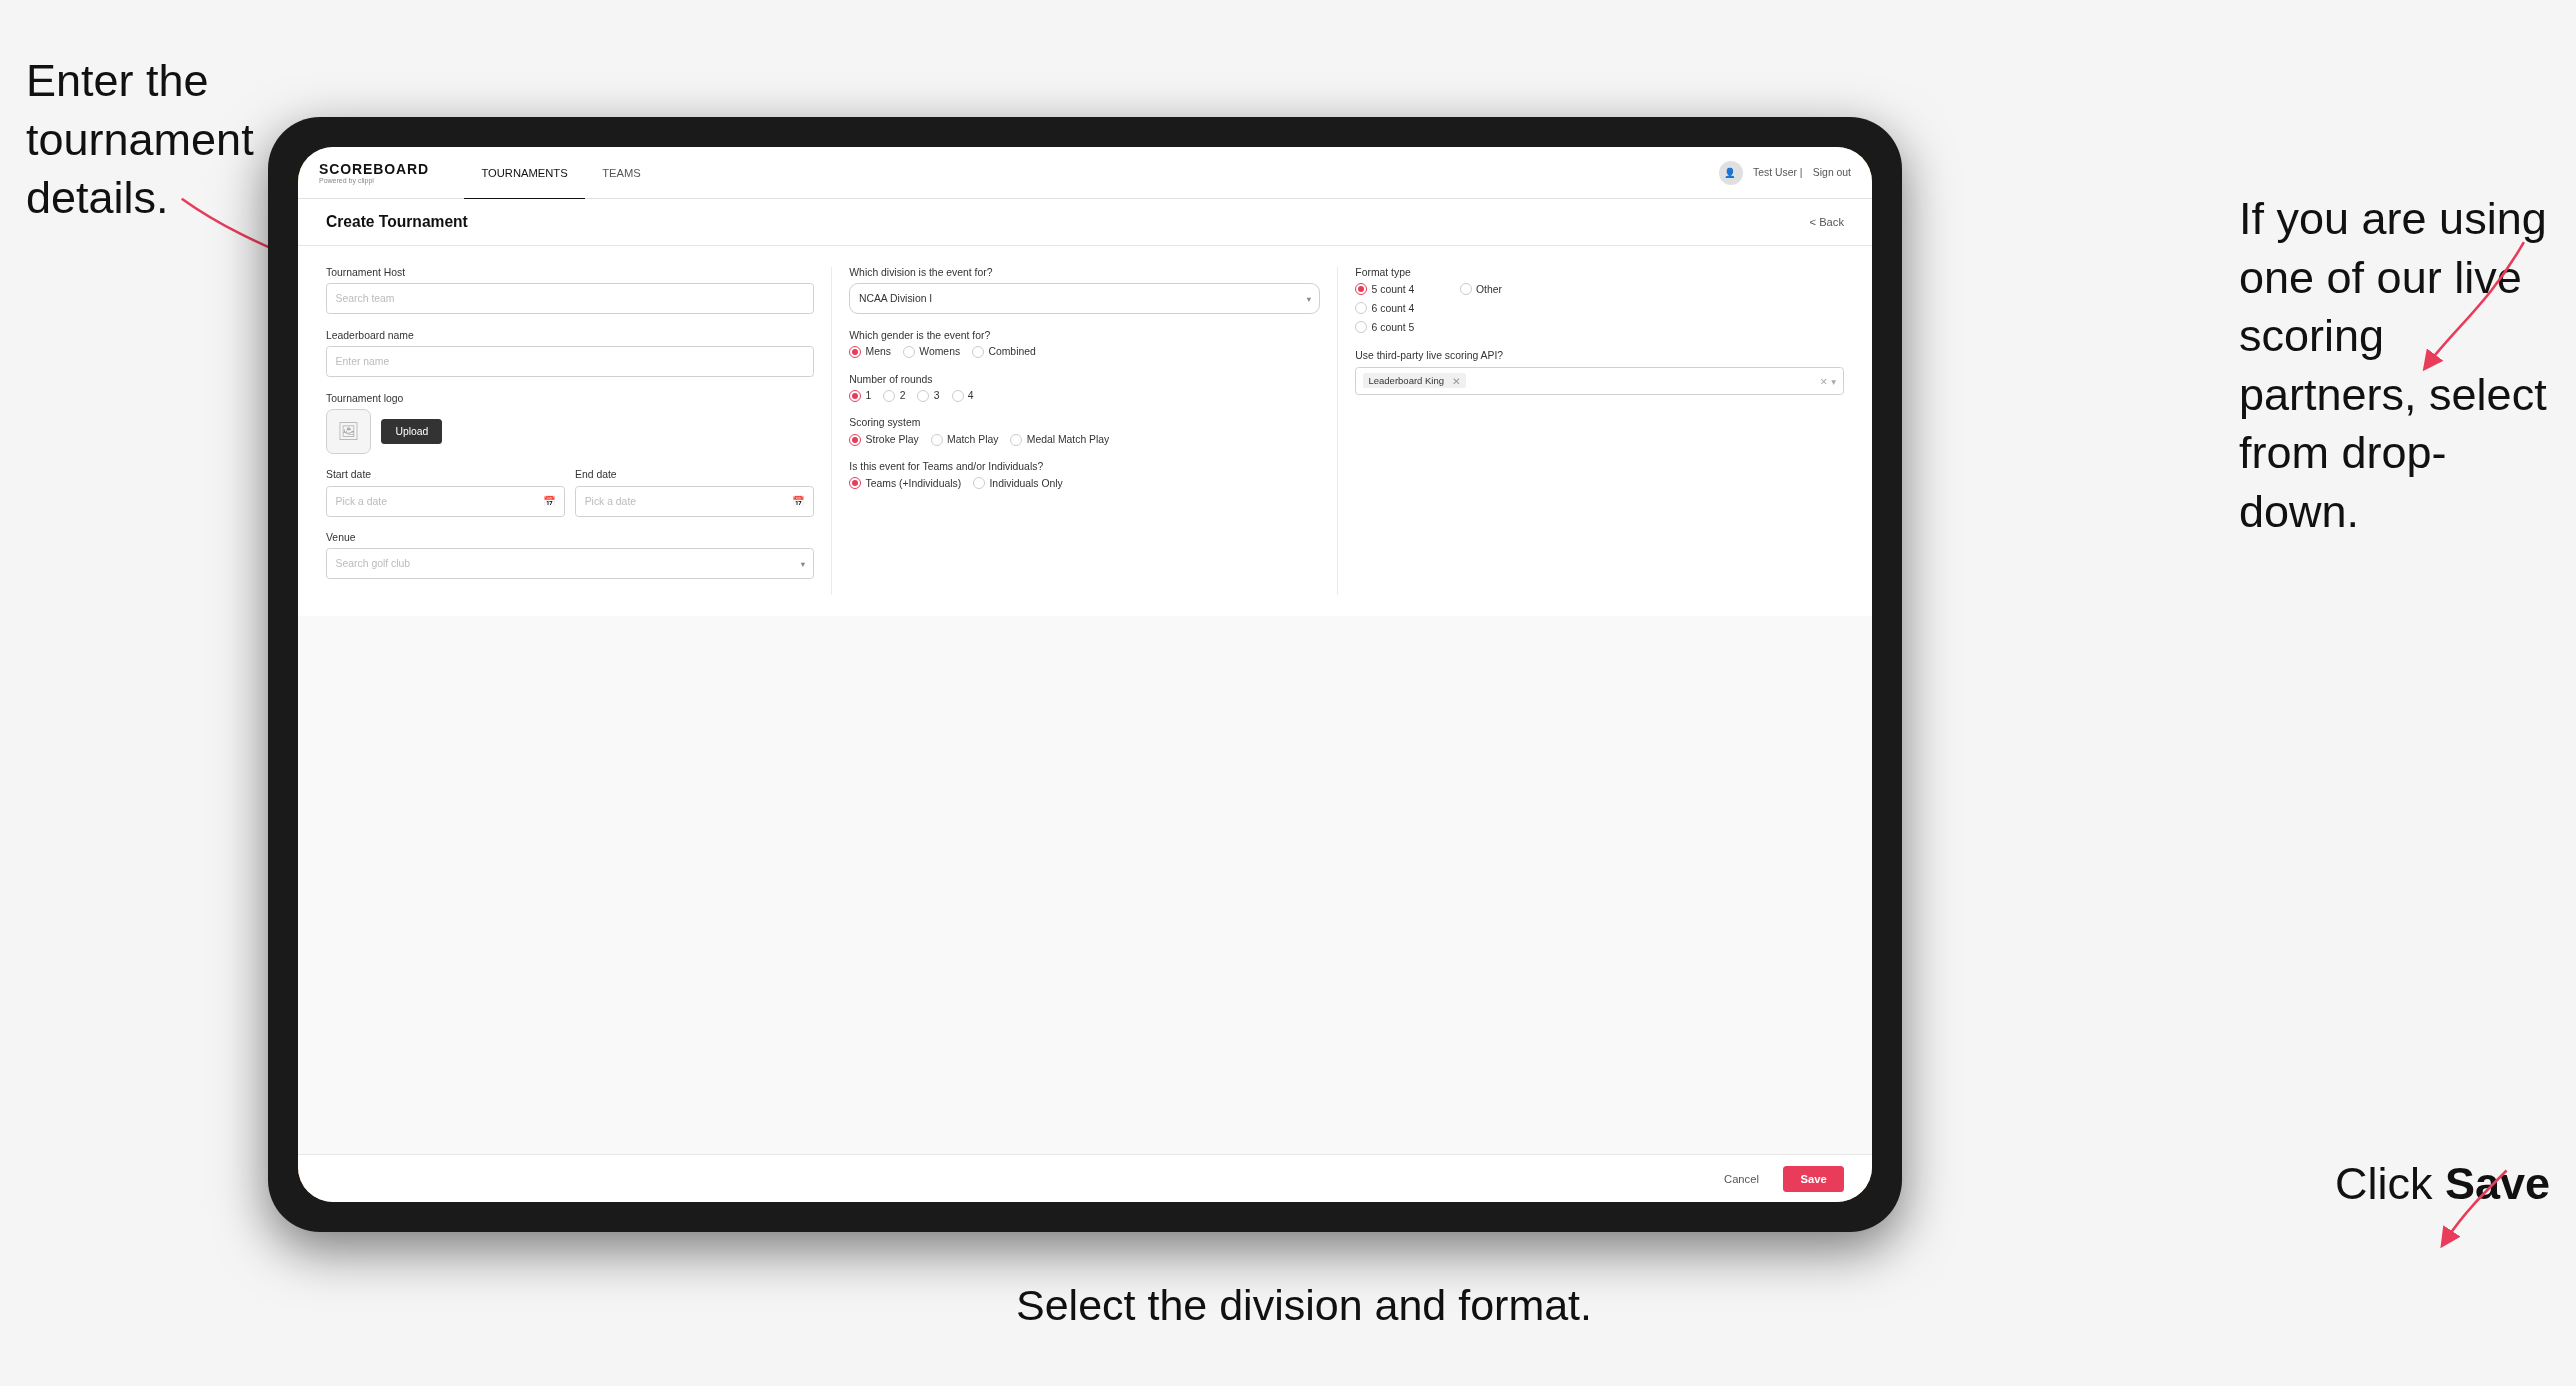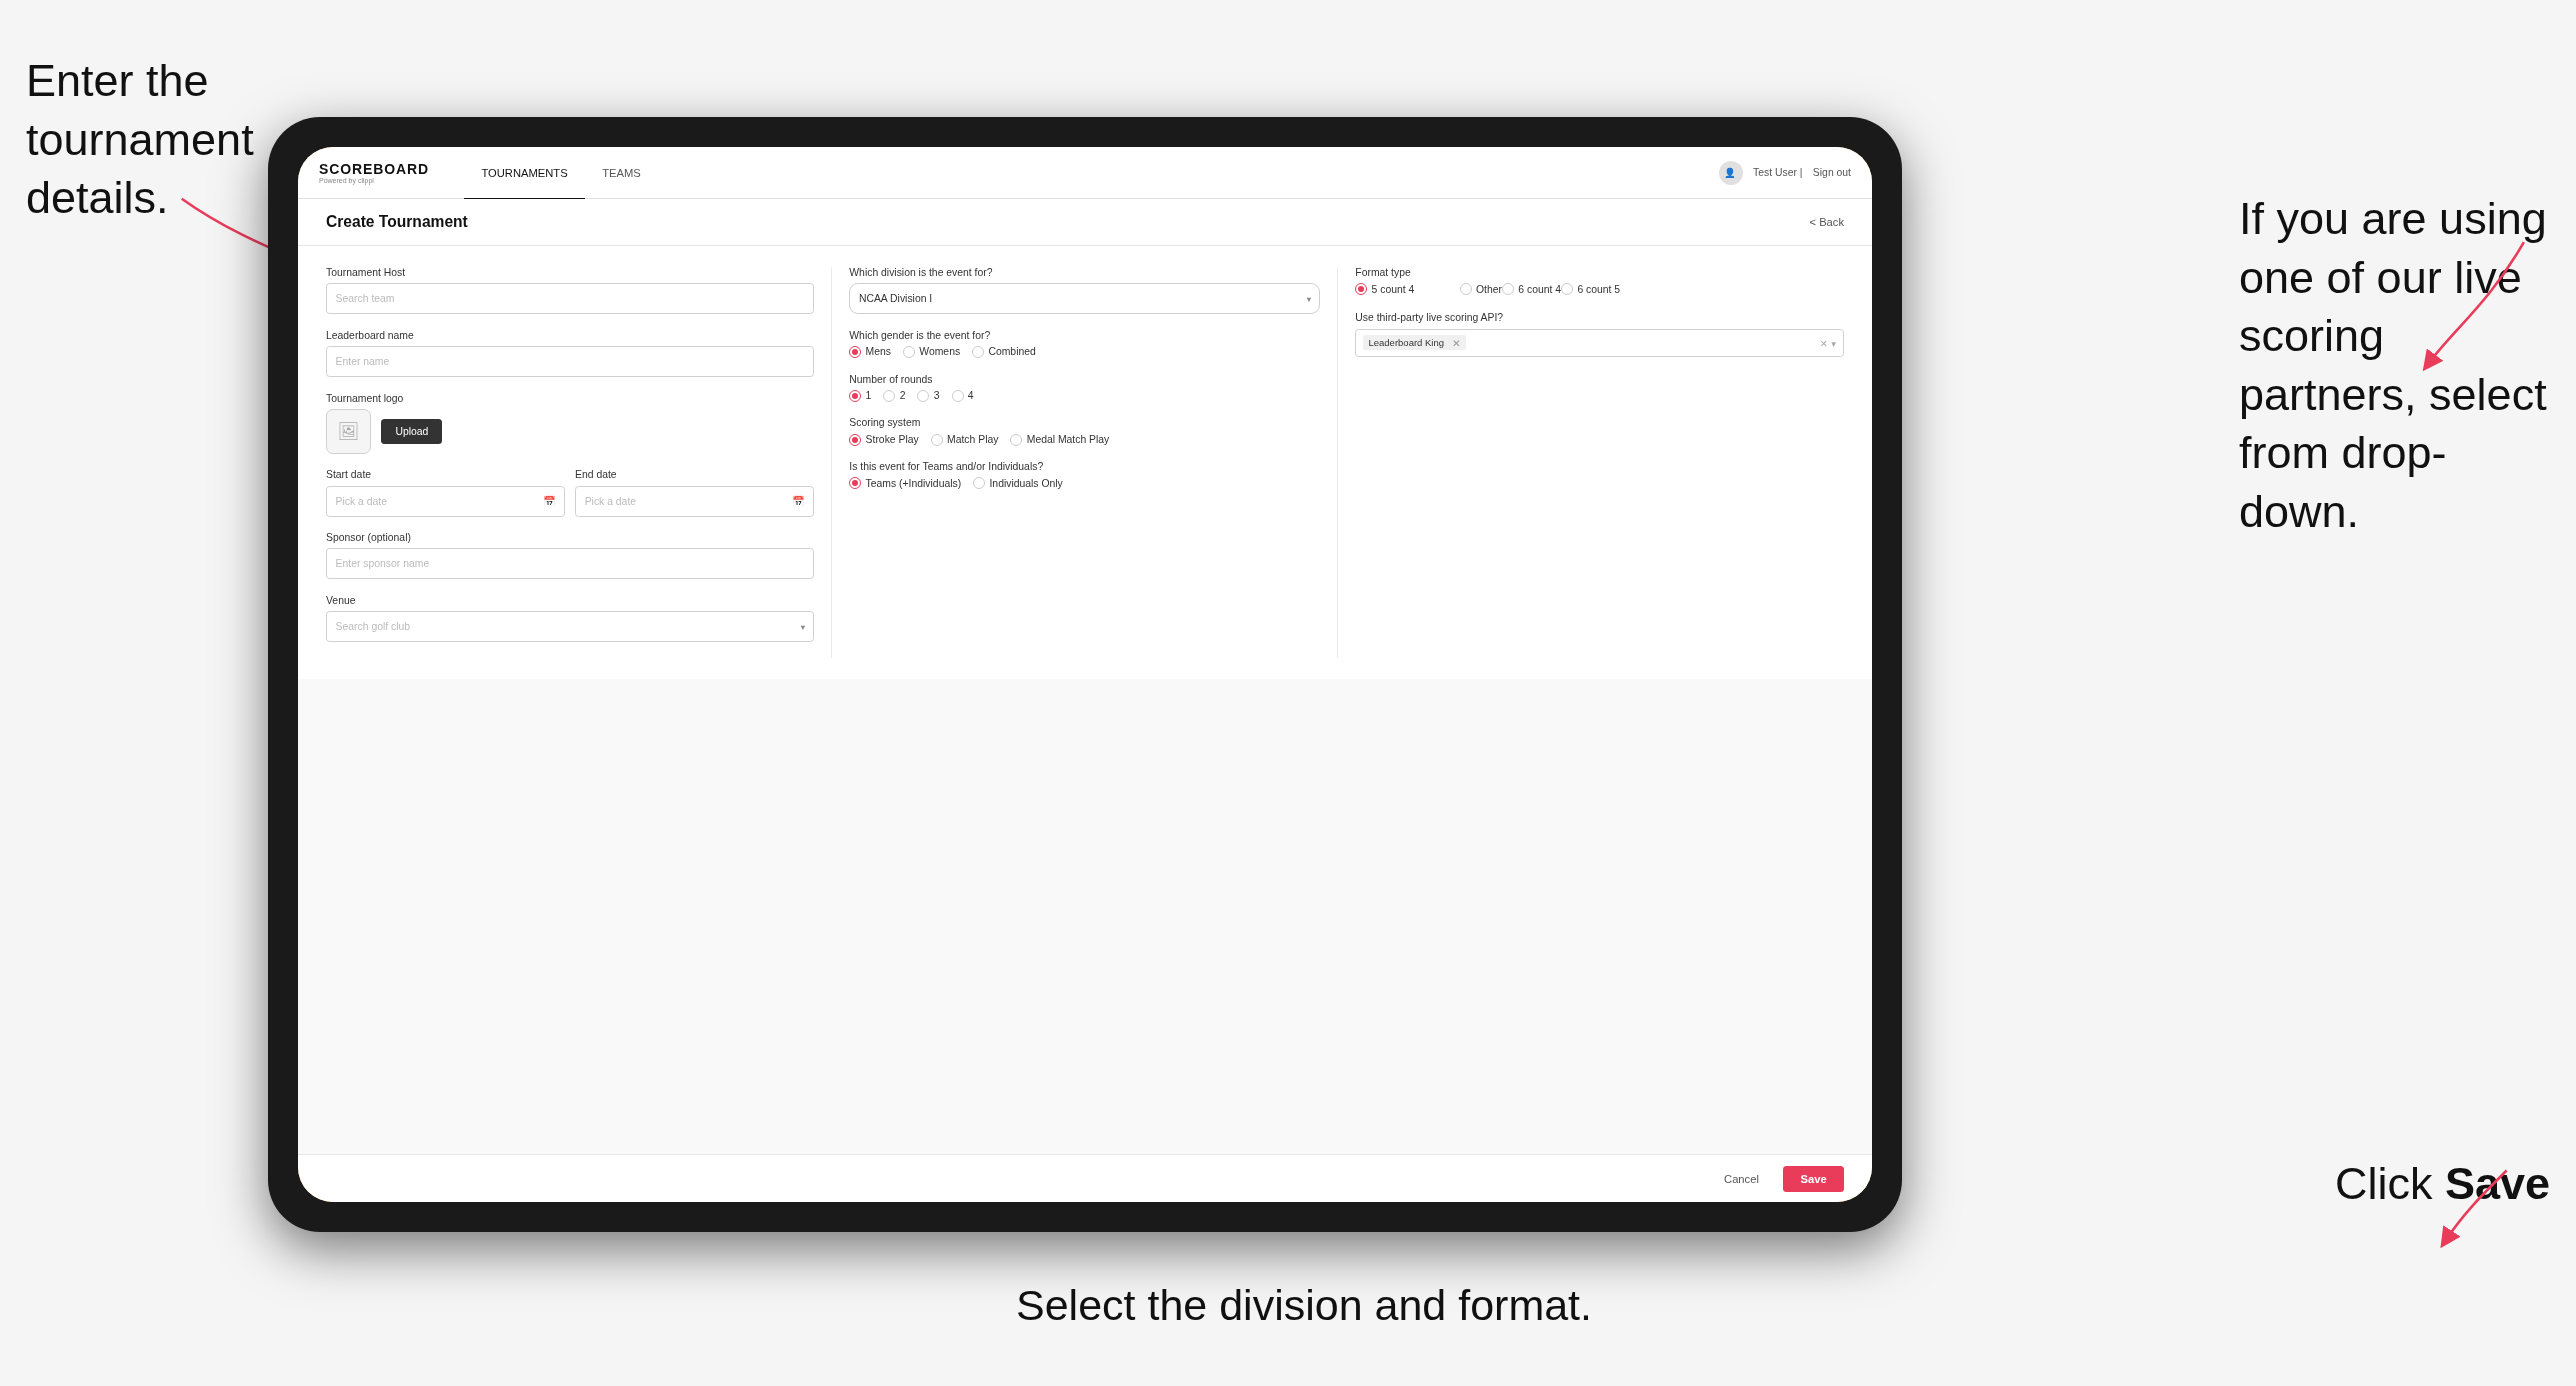--- a/index.html
+++ b/index.html
@@ -372,22 +372,22 @@
       content: '';
       width: 6px;
       height: 6px;
       border-radius: 50%;
       background: #e83c5a;
     }
 
     
     .format-type-list {
       display: flex;
-      flex-direction: row;
-      align-items: flex-end;
+      flex-direction: column;
+      gap: 7px;
     }
 
     .format-type-row {
       display: flex;
       align-items: center;
       gap: 10.4px;
     }
 
     .live-scoring-tag {
       background: #f0f0f0;
@@ -574,24 +574,20 @@
                 <div>
                   <label class="form-label">End date</label>
                   <div class="date-input-wrap">
                     <input class="form-input" type="text" placeholder="Pick a date" style="">
                     <span class="date-icon">📅</span>
                   </div>
                 </div>
               </div>
             </div>
 
-            <div class="form-group">
-              <label class="form-label">Sponsor (optional)</label>
-              <input class="form-input" type="text" placeholder="Enter sponsor name" style="">
-            </div>
 
             <div class="form-group">
               <label class="form-label">Venue</label>
               <div class="select-wrap">
                 <input class="form-input" type="text" style="padding-right: 21px;" placeholder="Search golf club">
                 <span class="select-arrow">▾</span>
               </div>
             </div>
 
           </div>

